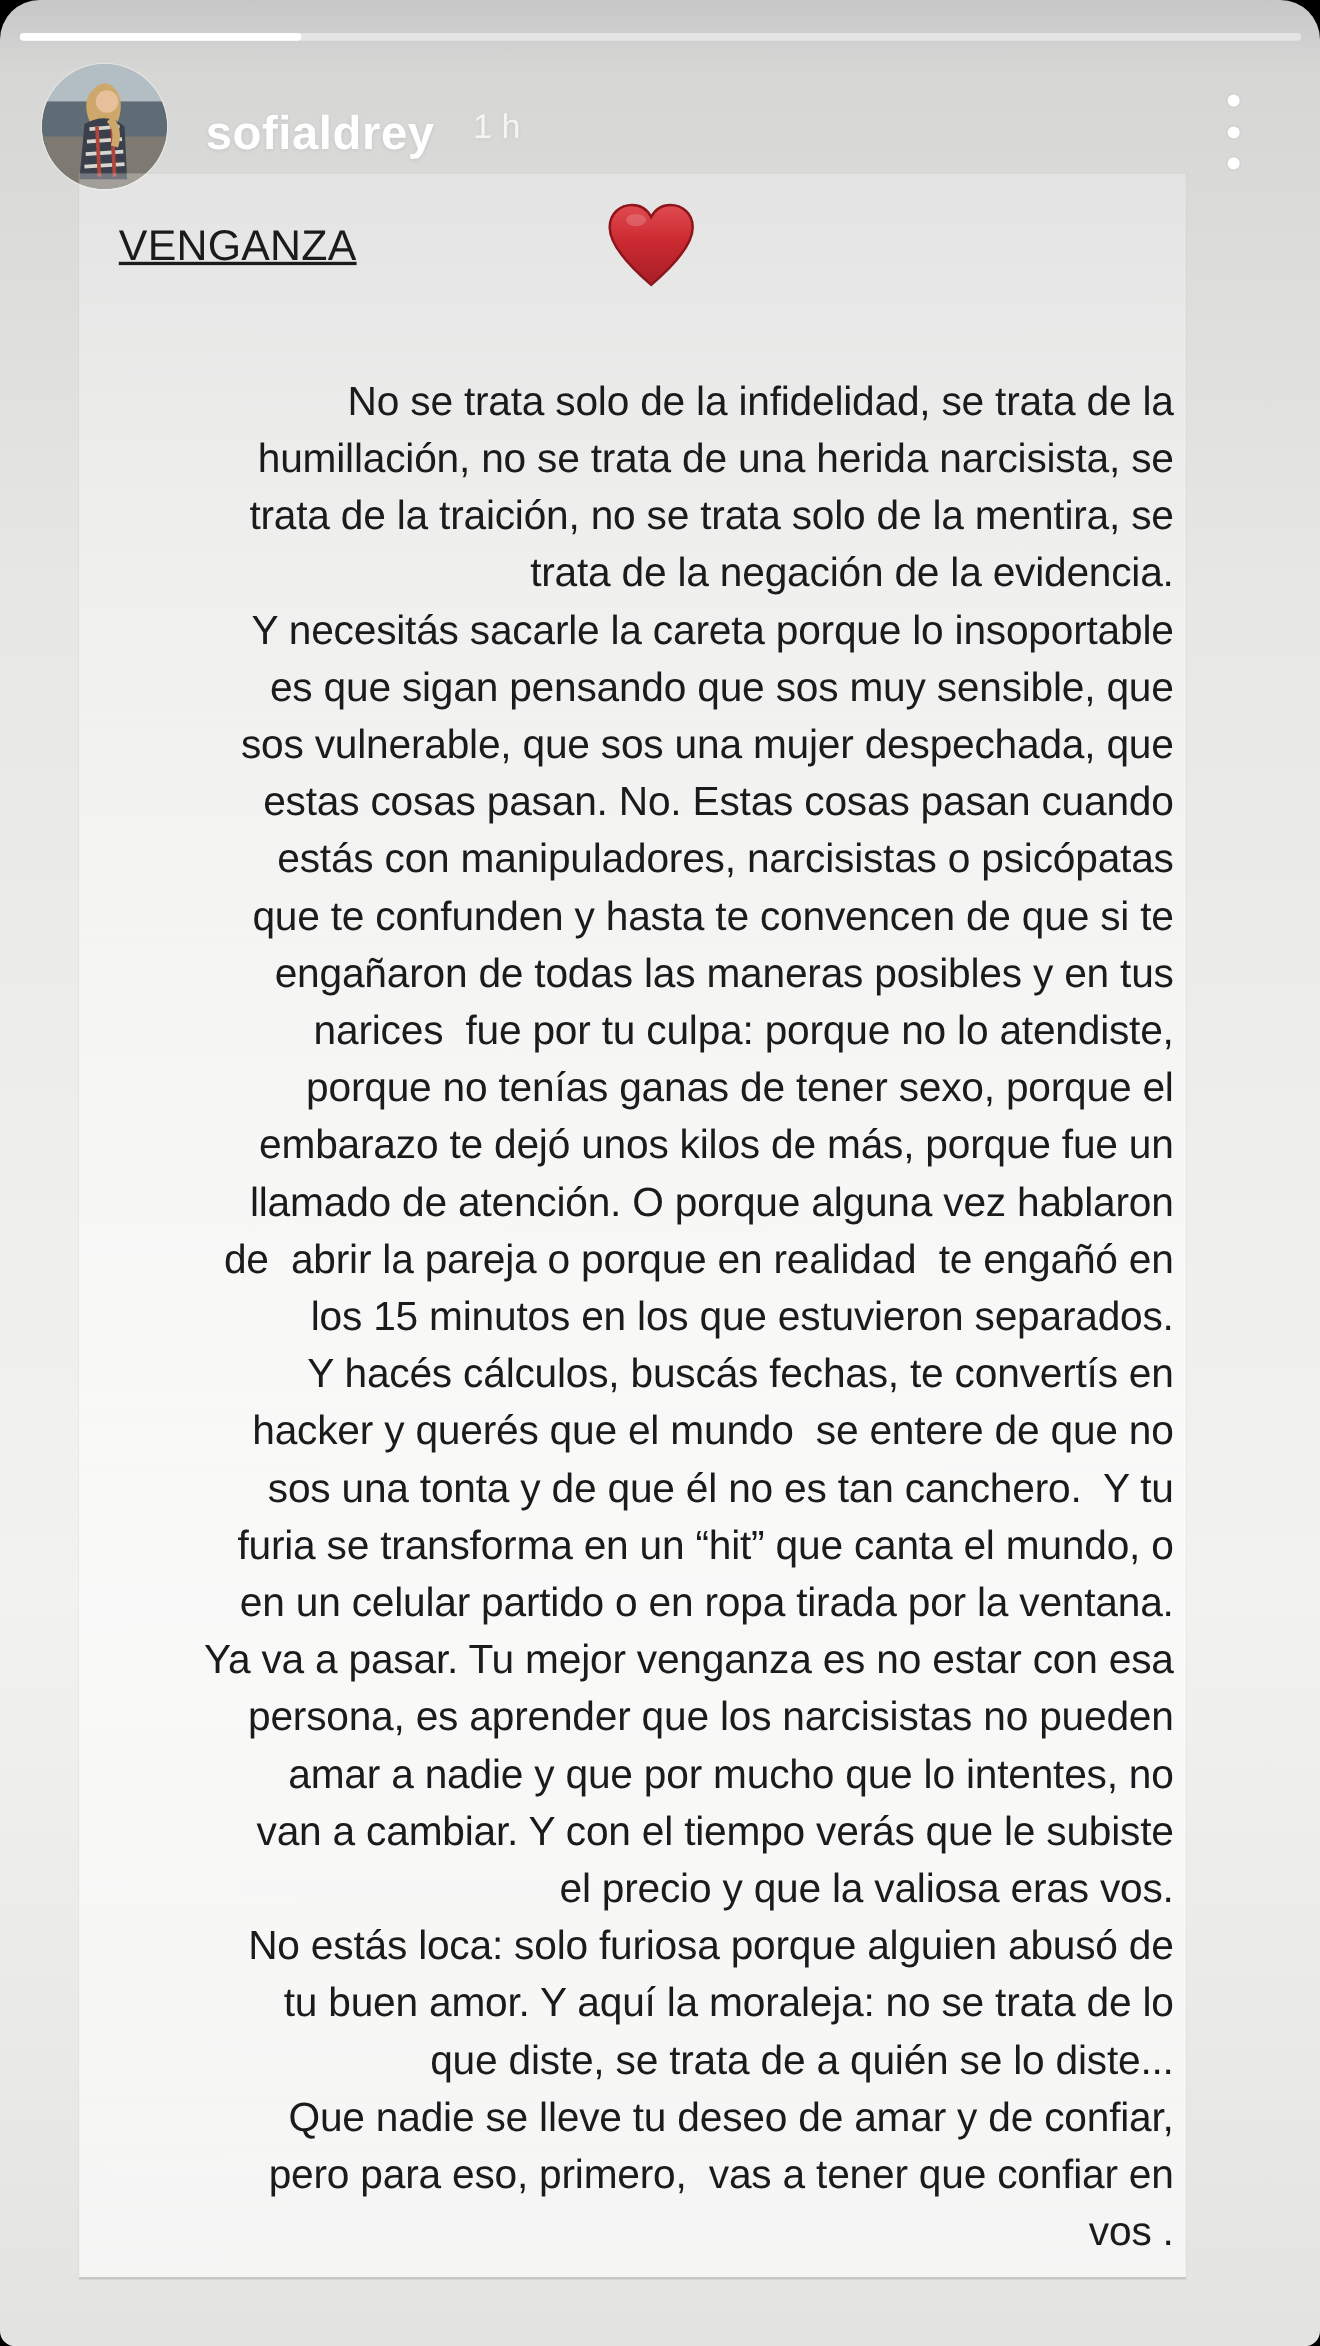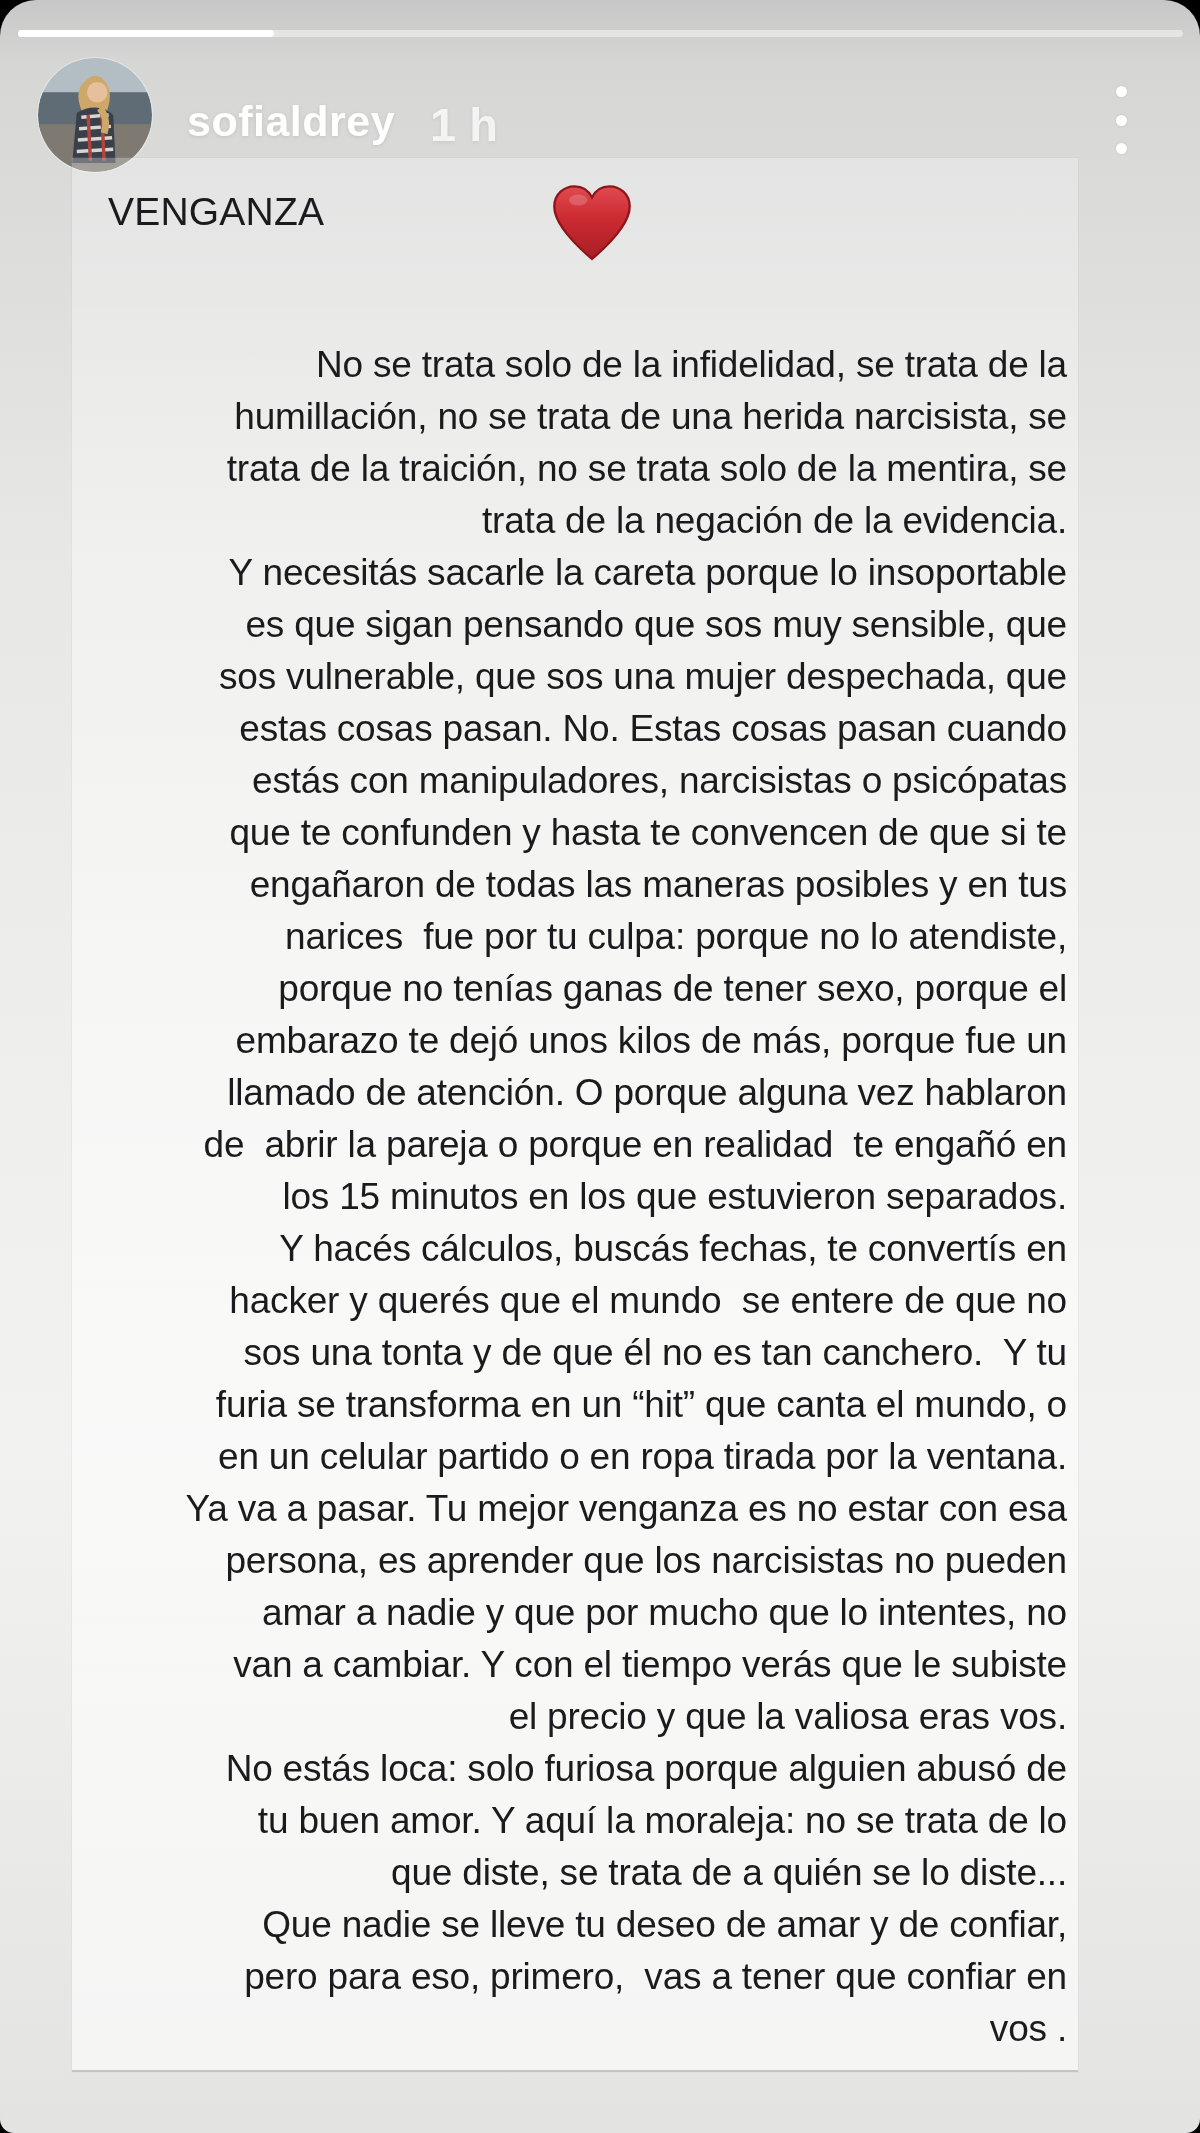--- a/index.html
+++ b/index.html
@@ -24,40 +24,41 @@
     overflow:hidden;box-shadow:0 0 0 1px rgba(255,255,255,0.35);
   }
   .avatar svg{display:block;width:100%;height:100%;}
   .username{
     position:absolute;left:187px;top:97px;
     font-size:43px;font-weight:700;color:#ffffff;
     text-shadow:0 1px 4px rgba(0,0,0,0.10);letter-spacing:0.5px;
   }
   .timestamp{
     position:absolute;left:430px;top:97px;
-    font-size:47px;font-weight:700;color:rgba(255,255,255,0.78);
+    font-size:31px;font-weight:400;color:rgba(255,255,255,0.78);
     text-shadow:0 1px 4px rgba(0,0,0,0.08);
   }
   .more-btn{
     position:absolute;left:1103px;top:82px;width:36px;height:76px;
     display:flex;flex-direction:column;align-items:center;justify-content:space-between;
     padding:4px 0;cursor:pointer;background:transparent;border:none;
   }
   .dot{width:11px;height:11px;border-radius:50%;background:#ffffff;
     box-shadow:0 0 3px rgba(0,0,0,0.10);}
   .card{
     position:absolute;left:72px;top:158px;width:1006px;height:1914px;
     background:linear-gradient(180deg,rgba(255,255,255,0.28),rgba(255,255,255,0.55) 55%,rgba(255,255,255,0.62));
     border-bottom:2px solid rgba(150,150,150,0.45);
     box-shadow:0 0 0 1px rgba(170,170,170,0.12);
   }
   .story-title{
-    position:absolute;left:36px;top:28px;
+    position:absolute;left:36px;top:40px;
     font-size:39px;line-height:52px;color:#1b1b1d;letter-spacing:0.2px;
     white-space:pre;
+    text-decoration:underline;
   }
   .story-author{
     position:absolute;left:36px;top:80px;
     font-size:39px;line-height:52px;color:#1b1b1d;letter-spacing:0.2px;
     white-space:pre;
   }
   .heart{position:absolute;left:474px;top:20px;width:92px;height:92px;}
   .heart svg{display:block;width:100%;height:100%;}
   .body-text{
     position:absolute;left:35px;top:181px;width:960px;

